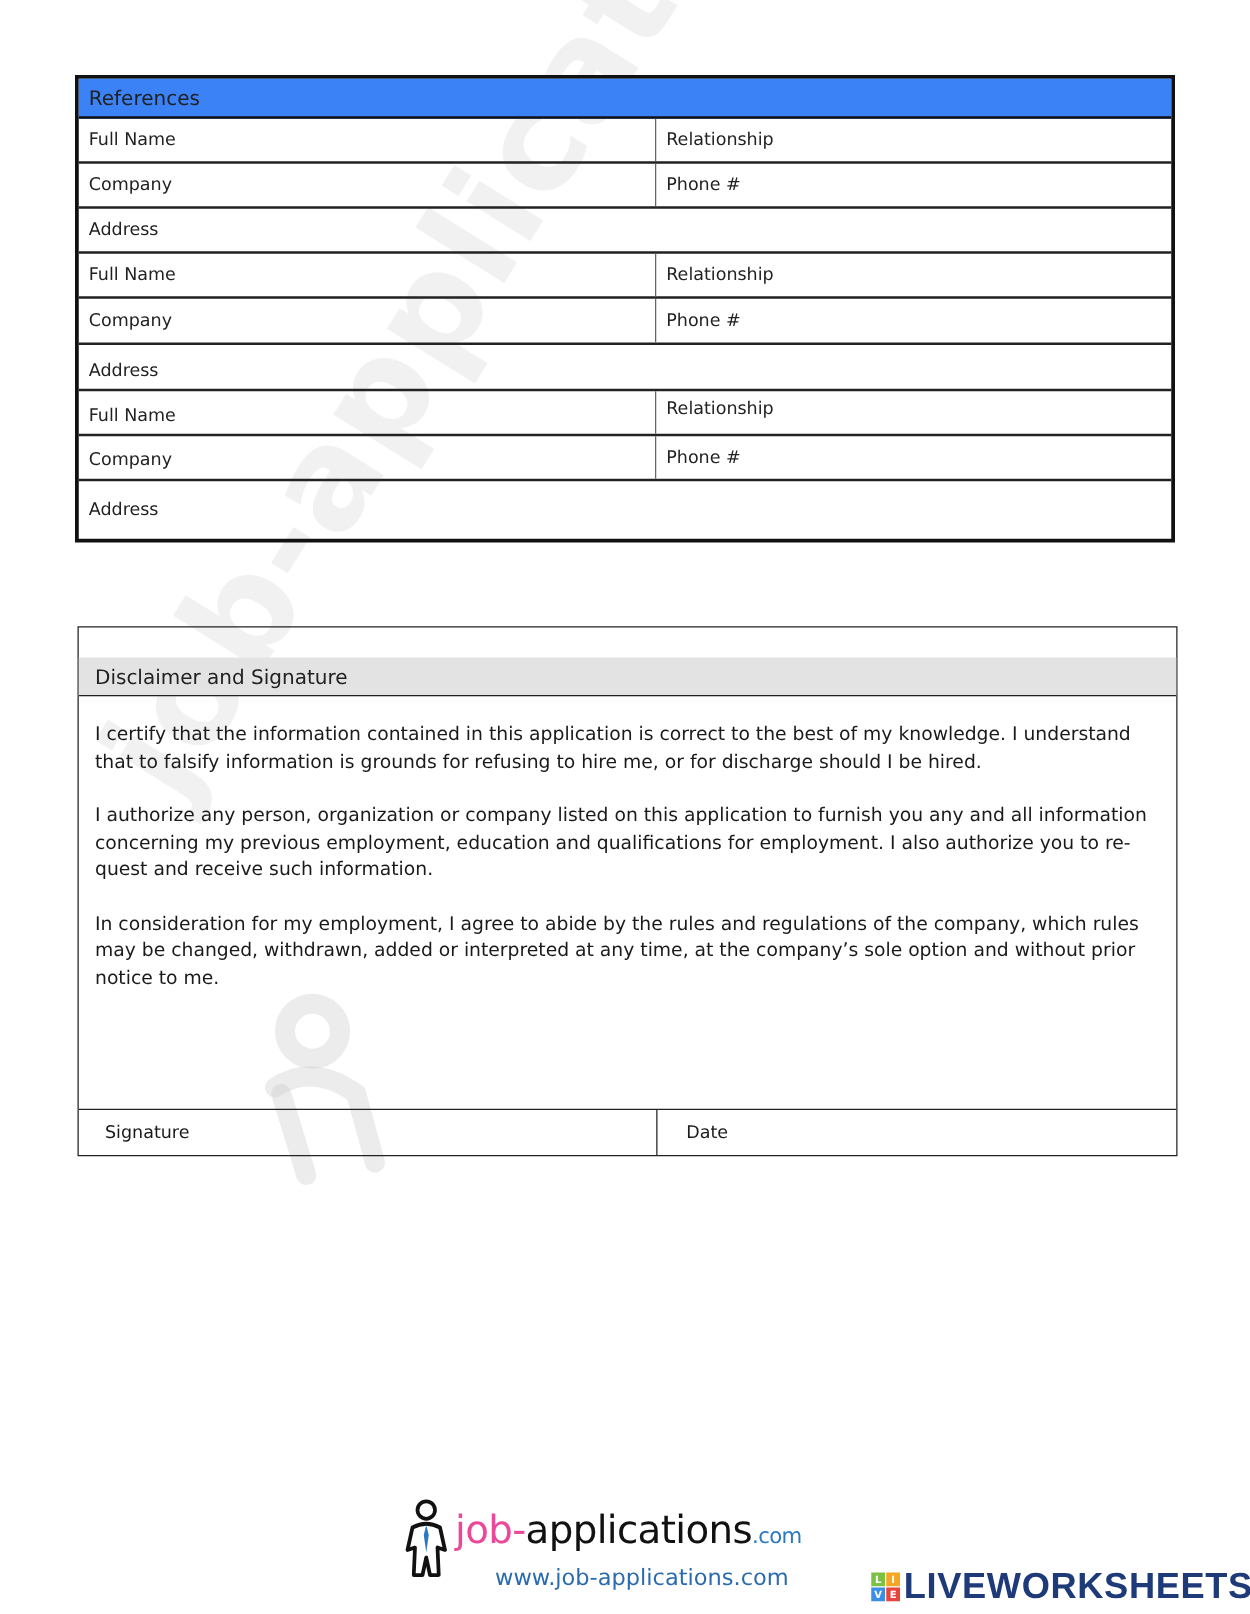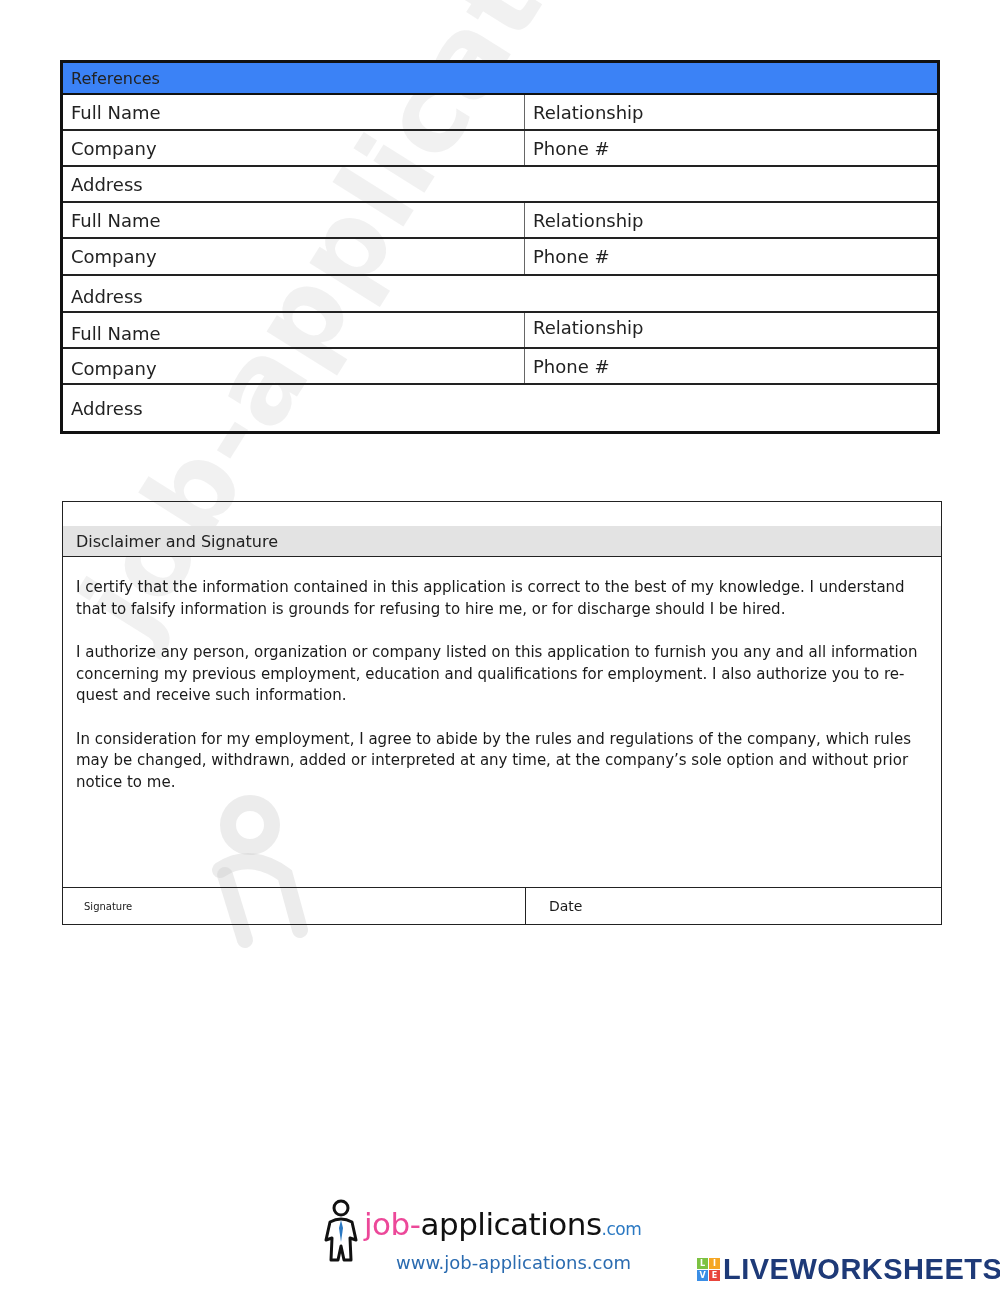--- a/index.html
+++ b/index.html
@@ -23,38 +23,38 @@
     border: 3px solid #111; z-index: 1; background: transparent;
   }
   .refs .head {
     height: 30px; background: #3b82f6; border-bottom: 2px solid #111;
     display: flex; align-items: center; padding-left: 8px;
     font-size: 16px; color: #222;
   }
   .refs .row { display: flex; border-bottom: 2px solid #222; height: 34px; }
   .refs .row:last-child { border-bottom: none; height: 46px; }
   .refs .cell {
-    font-size: 18px; color: #222; padding-left: 8px; display: flex; align-items: center;
+    font-size: 14px; color: #222; padding-left: 8px; display: flex; align-items: center;
   }
   .refs .cell.left { width: 453px; border-right: 1px solid #666; }
   .refs .cell.right { flex: 1; }
   .refs .cell.full { flex: 1; }
   
   .disc {
     position: absolute; left: 62px; top: 501px; width: 878px;
     border: 1.5px solid #222; z-index: 1;
   }
   .disc .head {
     height: 30px; background: #e3e3e3; border-bottom: 1.5px solid #222;
     display: flex; align-items: center; padding-left: 13px; font-size: 16px; color: #222; margin-top: 24px;
   }
   .disc .body { padding: 20px 13px 14px 13px; height: 331px; box-sizing: border-box; border-bottom: 1.5px solid #222; }
   .disc p { margin: 0 0 22px 0; font-size: 15px; line-height: 21.5px; color: #1a1a1a; }
   .disc .sig-row { display: flex; height: 36px; }
-  .disc .sig { width: 441px; border-right: 1.5px solid #222; padding-left: 21px; display: flex; align-items: center; font-size: 10px; }
+  .disc .sig { width: 441px; border-right: 1.5px solid #222; padding-left: 21px; display: flex; align-items: center; font-size: 14px; }
   .disc .date { flex: 1; padding-left: 23px; display: flex; align-items: center; font-size: 14px; }
   
   .brand { position: absolute; left: 322px; top: 1198px; width: 340px; height: 80px; }
   .brand .logo-text {
     position: absolute; left: 42px; top: 8px; font-size: 31px; font-family: "DejaVu Sans", sans-serif;
     letter-spacing: -0.5px;
   }
   .brand .logo-text .blue { color: #ec4899; }
   .brand .logo-text .dark { color: #111; text-align: center; }
   .brand .logo-text .com { color: #2a78c2; font-size: 17px; }

